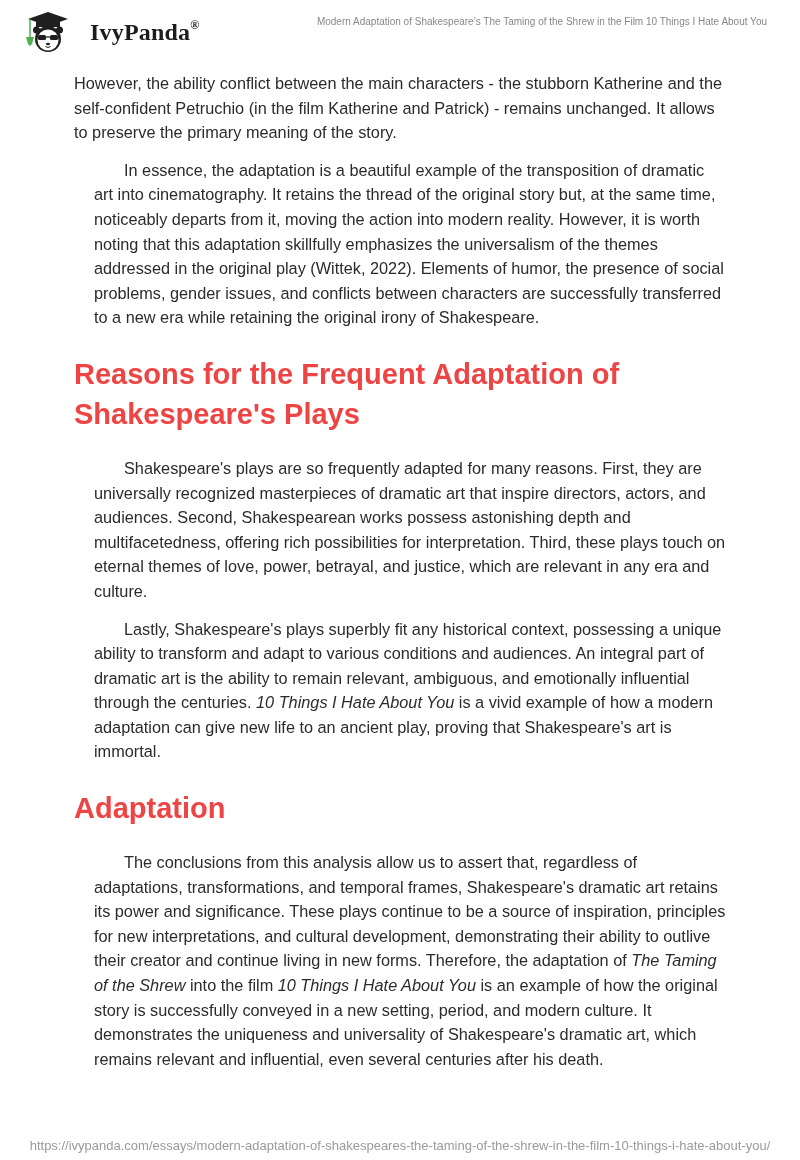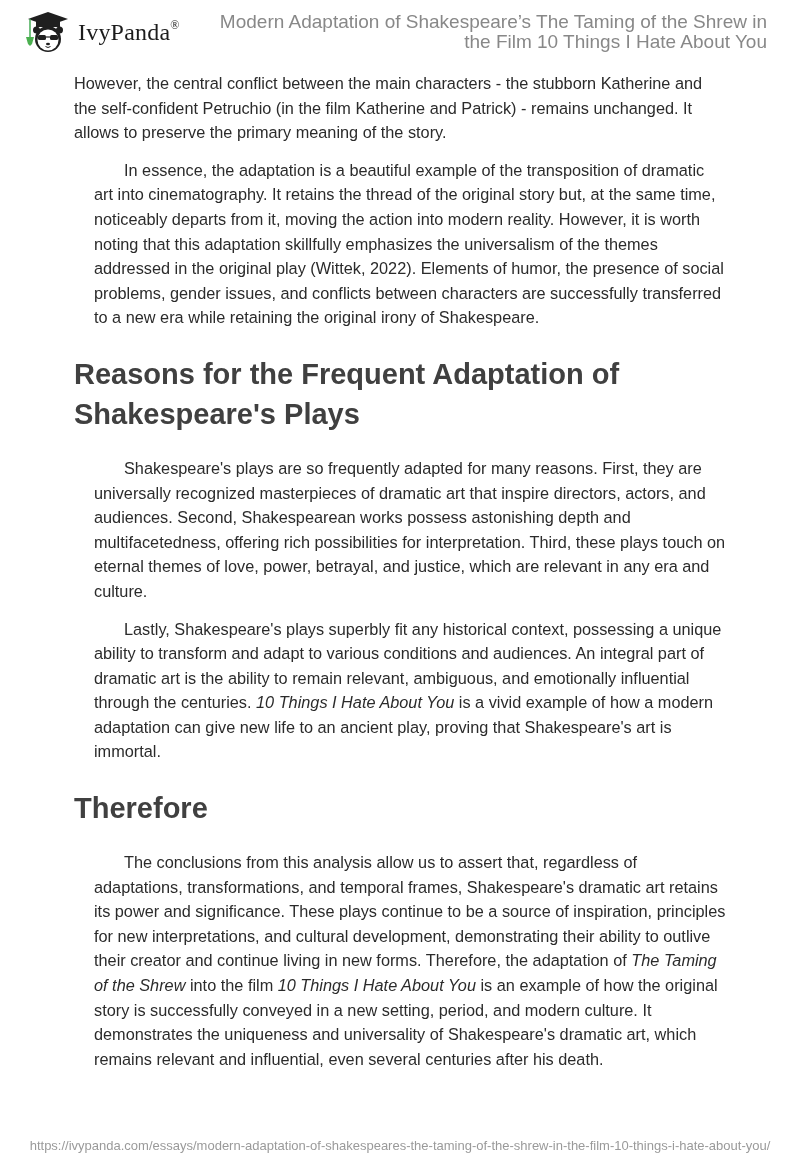--- a/index.html
+++ b/index.html
@@ -4,35 +4,35 @@
 <style>
   html, body { margin: 0; padding: 0; background: #ffffff; }
   body {
     width: 800px; height: 1160px; position: relative; overflow: hidden;
     font-family: "Liberation Sans", sans-serif; color: #2b2b2b;
   }
   .header { position: absolute; top: 0; left: 0; width: 800px; height: 60px; }
   .logo { position: absolute; left: 20px; top: 10px; display: flex; align-items: center; }
   .logo svg { width: 56px; height: 44px; }
   .logo-text {
-    font-family: "Liberation Serif", "DejaVu Serif", serif; font-weight: normal;
-    font-size: 24px; color: #1c1c1c; margin-left: 2px; letter-spacing: 0.2px;
+    font-family: "Liberation Serif", "DejaVu Serif", serif; font-weight: bold;
+    font-size: 24px; color: #1c1c1c; margin-left: 14px; letter-spacing: 0.2px;
   }
   .logo-text sup { font-size: 12px; position: relative; top: -2px; }
   .doc-title {
     position: absolute; right: 33px; top: 12px; width: 560px; text-align: right;
-    font-size: 19px; line-height: 20px; color: #888888;
+    font-size: 10px; line-height: 20px; color: #888888;
   }
   .content { position: absolute; left: 74px; top: 71px; width: 652px; }
   p {
     margin: 0 0 13px 0; font-size: 16.3px; line-height: 24.6px; color: #2b2b2b;
   }
   p.indent { text-indent: 30px; margin-left: 20px; }
   h2 {
-    font-size: 29px; line-height: 40px; font-weight: bold; color: #404040;
+    font-size: 29px; line-height: 40px; font-weight: bold; color: #ef4444;
     margin: 24px 0 22px 0;
   }
   em { }
   .footer-url {
     position: absolute; left: 0; top: 1138px; width: 800px; text-align: center;
     font-size: 13px; color: #9a9a9a;
   }
 </style>
 </head>
 <body>
@@ -59,26 +59,26 @@
 
       <ellipse cx="28" cy="34" rx="2" ry="1.3" fill="#1f1f1f"></ellipse>
       <path d="M25.5 36.5 Q28 38.5 30.5 36.5" stroke="#1f1f1f" stroke-width="1" fill="none"></path>
     </svg>
     <span class="logo-text"><span>IvyPanda</span><sup>®</sup></span>
   </div>
   <div class="doc-title">Modern Adaptation of Shakespeare’s The Taming of the Shrew in the Film 10 Things I Hate About You</div>
 </div>
 
 <div class="content">
-  <p>However, the central conflict between the main characters - the stubborn Katherine and the self-confident Petruchio (in the film Katherine and Patrick) - remains unchanged. It allows to preserve the primary meaning of the story.</p>
+  <p>However, the ability conflict between the main characters - the stubborn Katherine and the self-confident Petruchio (in the film Katherine and Patrick) - remains unchanged. It allows to preserve the primary meaning of the story.</p>
   <p class="indent">In essence, the adaptation is a beautiful example of the transposition of dramatic art into cinematography. It retains the thread of the original story but, at the same time, noticeably departs from it, moving the action into modern reality. However, it is worth noting that this adaptation skillfully emphasizes the universalism of the themes addressed in the original play (Wittek, 2022). Elements of humor, the presence of social problems, gender issues, and conflicts between characters are successfully transferred to a new era while retaining the original irony of Shakespeare.</p>
 
   <h2>Reasons for the Frequent Adaptation of Shakespeare's Plays</h2>
 
   <p class="indent">Shakespeare's plays are so frequently adapted for many reasons. First, they are universally recognized masterpieces of dramatic art that inspire directors, actors, and audiences. Second, Shakespearean works possess astonishing depth and multifacetedness, offering rich possibilities for interpretation. Third, these plays touch on eternal themes of love, power, betrayal, and justice, which are relevant in any era and culture.</p>
   <p class="indent"><span>Lastly, Shakespeare's plays superbly fit any historical context, possessing a unique ability to transform and adapt to various conditions and audiences. An integral part of dramatic art is the ability to remain relevant, ambiguous, and emotionally influential through the centuries. </span><em>10 Things I Hate About You</em><span> is a vivid example of how a modern adaptation can give new life to an ancient play, proving that Shakespeare's art is immortal.</span></p>
 
-  <h2>Therefore</h2>
+  <h2>Adaptation</h2>
 
   <p class="indent"><span>The conclusions from this analysis allow us to assert that, regardless of adaptations, transformations, and temporal frames, Shakespeare's dramatic art retains its power and significance. These plays continue to be a source of inspiration, principles for new interpretations, and cultural development, demonstrating their ability to outlive their creator and continue living in new forms. Therefore, the adaptation of </span><em>The Taming of the Shrew</em><span> into the film </span><em>10 Things I Hate About You</em><span> is an example of how the original story is successfully conveyed in a new setting, period, and modern culture. It demonstrates the uniqueness and universality of Shakespeare's dramatic art, which remains relevant and influential, even several centuries after his death.</span></p>
 </div>
 
 <div class="footer-url">https://ivypanda.com/essays/modern-adaptation-of-shakespeares-the-taming-of-the-shrew-in-the-film-10-things-i-hate-about-you/</div>
 
 </body></html>

